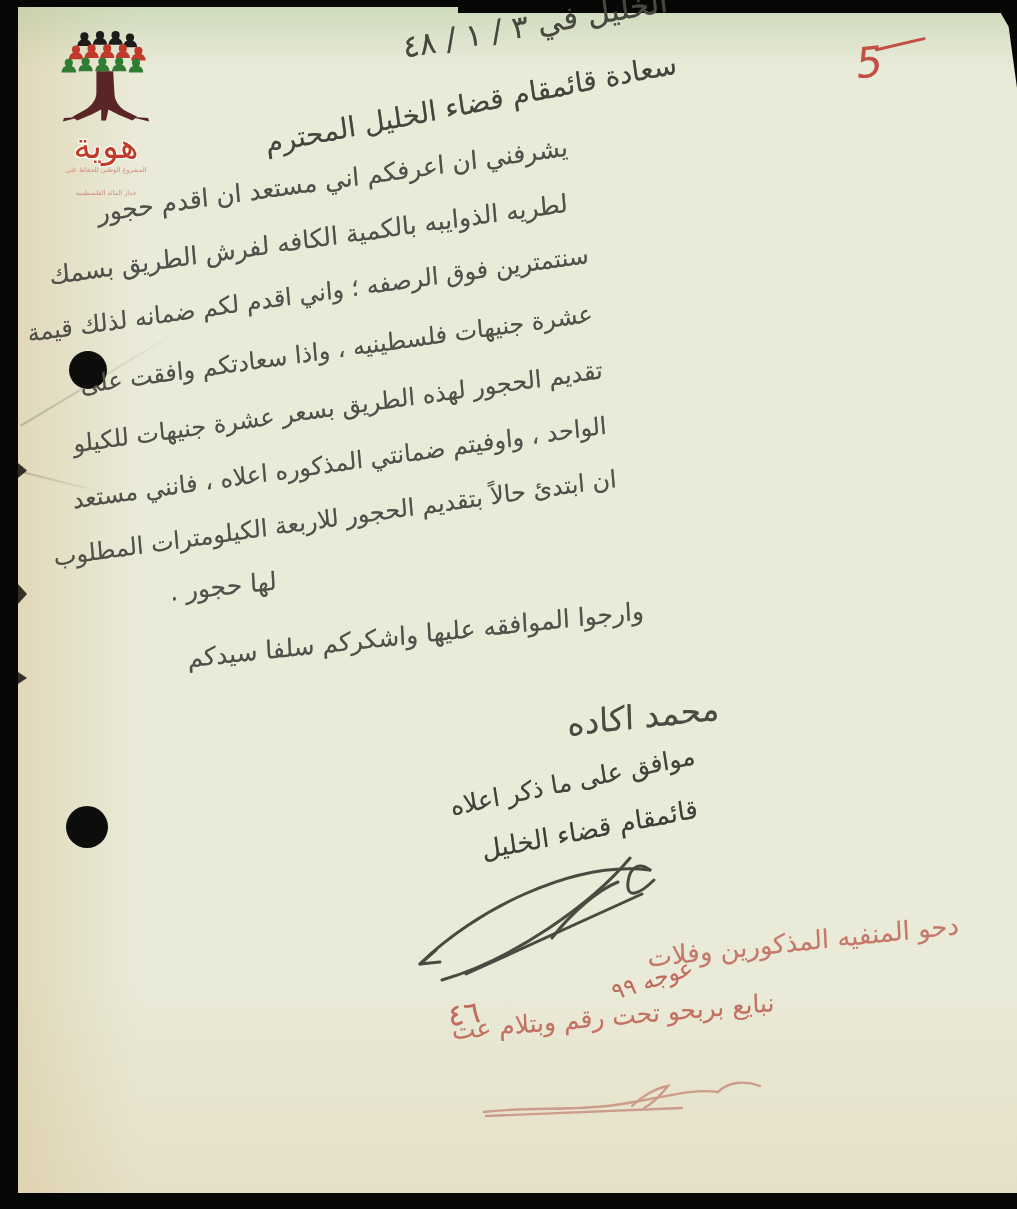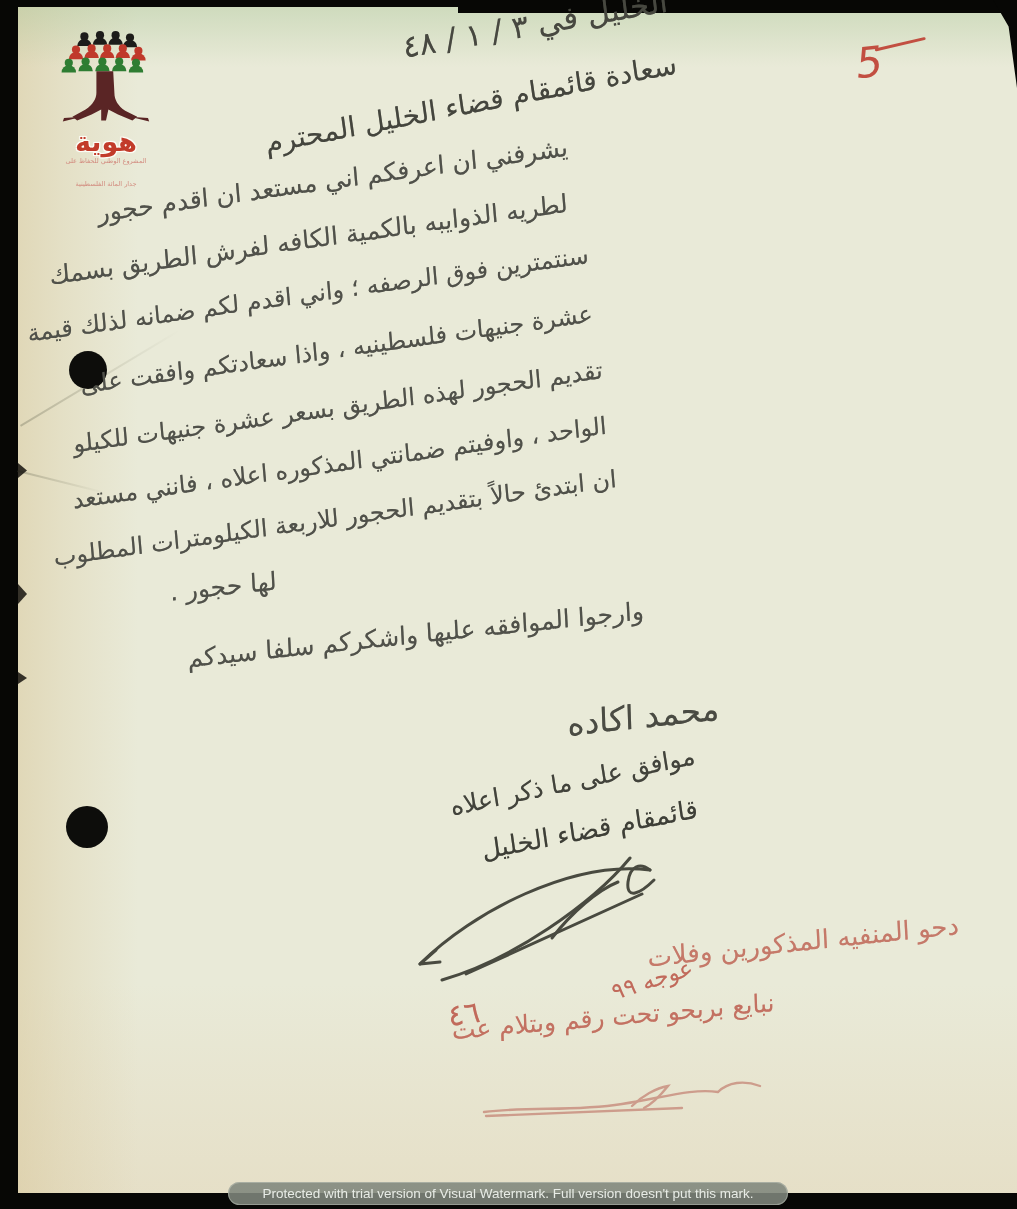--- a/index.html
+++ b/index.html
@@ -18,21 +18,21 @@
       font-family:"DejaVu Sans",sans-serif;text-align:right;
       text-shadow:0 0 .6px rgba(80,81,74,.55);}
   .hw.red{color:#bd5d4e;text-shadow:0 0 .5px rgba(189,93,78,.4);}
   .crease{position:absolute;height:2px;transform-origin:left top;
       background:linear-gradient(90deg, rgba(120,120,98,.4), rgba(120,120,98,0));}
   .notch{position:absolute;left:0;width:9px;height:15px;background:#15130e;opacity:.85;
       clip-path:polygon(0 0,100% 50%,0 100%);}
   .hole{position:absolute;border-radius:50%;background:#0d0d0b;}
   
   #logo{position:absolute;left:46px;top:30px;width:120px;text-align:center;}
-  #logo .wordmark{font-weight:bold;font-size:27px;color:#c23b2a;letter-spacing:1px;
+  #logo .wordmark{font-weight:normal;font-size:35px;color:#c23b2a;letter-spacing:1px;
       text-shadow:-1px -1px 0 #fdfdf6,1px -1px 0 #fdfdf6,-1px 1px 0 #fdfdf6,1px 1px 0 #fdfdf6,0 0 3px #fff;}
   #logo .tagline{font-size:6.5px;line-height:8px;color:#d28a7e;margin-top:0;}
   
   #wm{position:absolute;left:228px;top:1182px;width:560px;height:23px;border-radius:12px;
       background:rgba(128,134,124,.88);box-shadow:inset 0 0 0 1px rgba(220,225,215,.35);
       display:flex;align-items:center;justify-content:center;}
   #wm span{color:#e8ece6;font-size:13.5px;font-family:"Liberation Sans","DejaVu Sans",sans-serif;
       white-space:nowrap;}
   .num5{position:absolute;left:856px;top:38px;color:#c24f41;font-size:42px;font-style:italic;
       transform:rotate(-6deg);font-family:"DejaVu Sans",sans-serif;}
@@ -150,17 +150,14 @@
 
   <svg style="position:absolute;left:472px;top:1072px;" width="330" height="55" viewBox="0 0 330 55">
     <g fill="none" stroke="#c58576" stroke-width="2.4" stroke-linecap="round" opacity="0.75">
       <path d="M12 40 C60 34 100 40 150 32 C190 26 220 16 246 20"></path>
       <path d="M246 20 C256 10 272 8 288 14"></path>
       <path d="M160 34 C170 24 184 16 196 14 C188 24 180 32 172 36"></path>
       <path d="M14 44 L210 36"></path>
     </g>
   </svg>
 
-  <div id="wm">
-    <span>Protected with trial version of Visual Watermark. Full version doesn't put this mark.</span>
-  </div>
 
 </div>
 
 </body></html>

